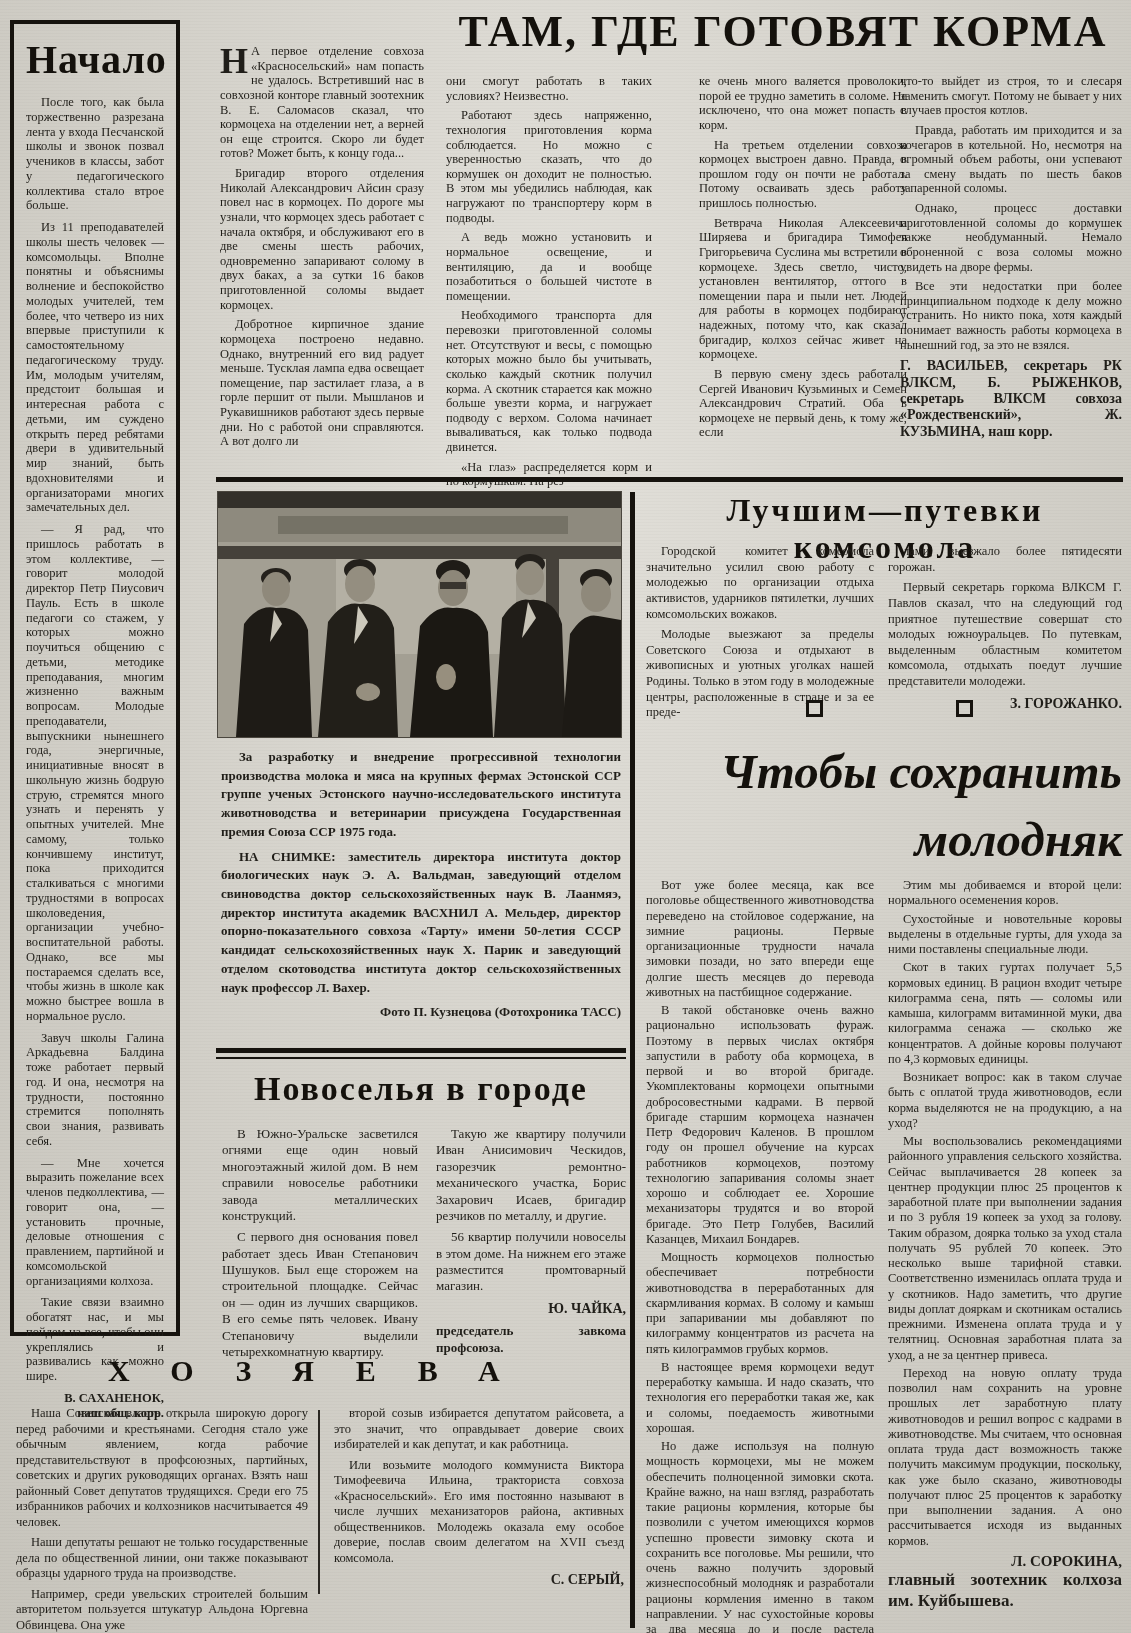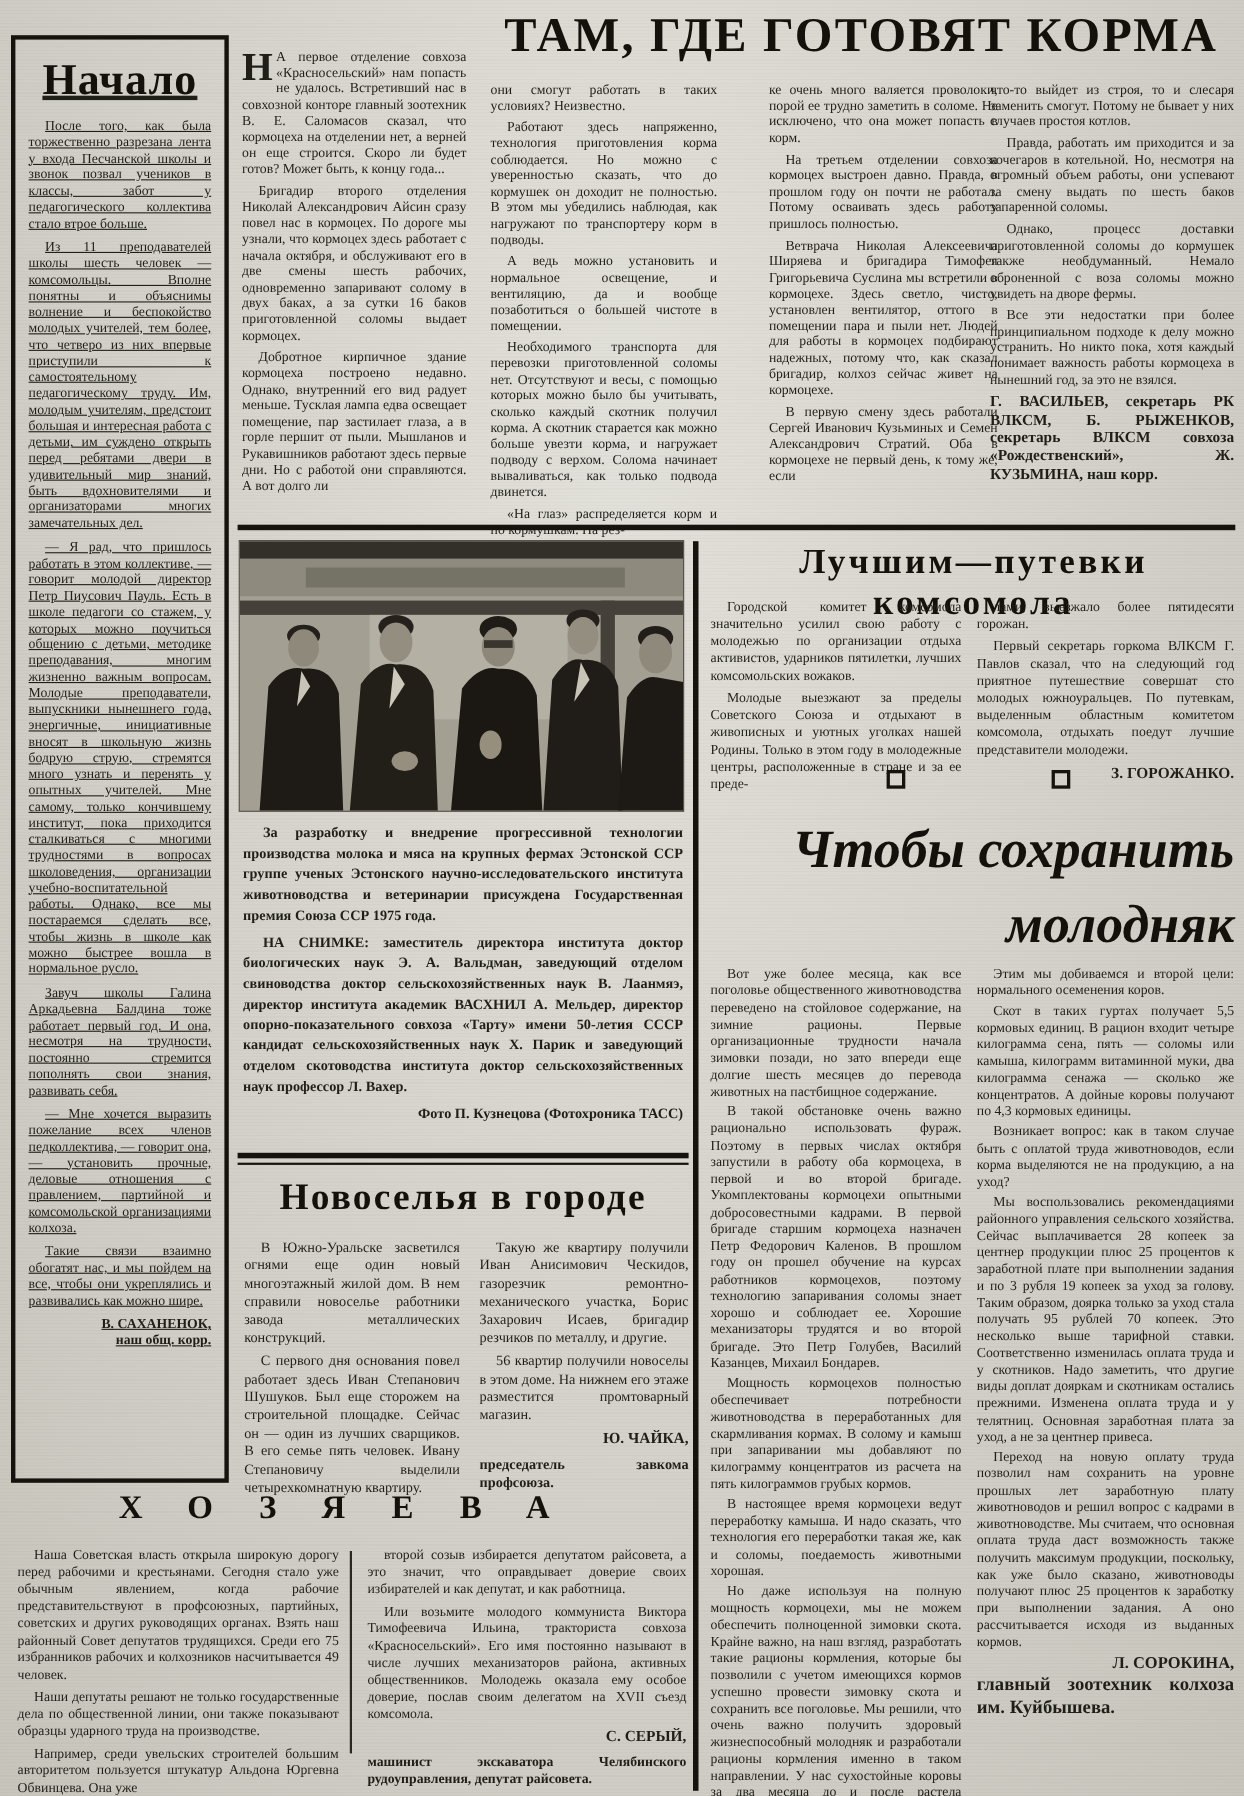--- a/index.html
+++ b/index.html
@@ -16,22 +16,22 @@
   .body-text { text-align:justify; hyphens:auto; }
   .body-text p { margin:0 0 5px; text-indent:15px; }
   .sig { font-weight:bold; }
   .sig-right { font-weight:bold; text-align:right; }
   .sig-block { font-weight:bold; text-align:justify; margin-top:6px; }
   .rule { background:#16130e; }
   .headline { font-weight:bold; color:#14110c; }
 
   
   .nachalo-box {
-    left:10px; top:32px; width:198px; height:1316px;
-    border:4px solid #16130e; padding:10px 12px; box-sizing:border-box;text-decoration:underline;
+    left:10px; top:20px; width:170px; height:1316px;
+    border:4px solid #16130e; padding:10px 12px; box-sizing:border-box;
   }
   .nachalo-title { font-size:40px; font-weight:bold; text-align:center; margin:2px 0 12px; letter-spacing:1px; }
   .nachalo-body { font-size:12.5px; line-height:1.18; }
   .nachalo-body p { margin:0 0 7px; }
 
   
   .tam-headline { left:436px; top:6px; width:694px; text-align:center; font-size:44px; letter-spacing:2px; }
   .tam-col { font-size:12.5px; line-height:1.17; }
   .dropcap { float:left; font-size:36px; line-height:.85; font-weight:bold; padding:2px 3px 0 0; text-indent:0; }
   .tam-col p:first-child { text-indent:0; }
@@ -181,20 +181,21 @@
 
   <div class="abs body-text chtoby-col" style="left:646px; top:878px; width:228px;">
     <p>Вот уже более месяца, как все поголовье общественного животноводства переведено на стойловое содержание, на зимние рационы. Первые организационные трудности начала зимовки позади, но зато впереди еще долгие шесть месяцев до перевода животных на пастбищное содержание.</p>
     <p>В такой обстановке очень важно рационально использовать фураж. Поэтому в первых числах октября запустили в работу оба кормоцеха, в первой и во второй бригаде. Укомплектованы кормоцехи опытными добросовестными кадрами. В первой бригаде старшим кормоцеха назначен Петр Федорович Каленов. В прошлом году он прошел обучение на курсах работников кормоцехов, поэтому технологию запаривания соломы знает хорошо и соблюдает ее. Хорошие механизаторы трудятся и во второй бригаде. Это Петр Голубев, Василий Казанцев, Михаил Бондарев.</p>
     <p>Мощность кормоцехов полностью обеспечивает потребности животноводства в переработанных для скармливания кормах. В солому и камыш при запаривании мы добавляют по килограмму концентратов из расчета на пять килограммов грубых кормов.</p>
     <p>В настоящее время кормоцехи ведут переработку камыша. И надо сказать, что технология его переработки такая же, как и соломы, поедаемость животными хорошая.</p>
     <p>Но даже используя на полную мощность кормоцехи, мы не можем обеспечить полноценной зимовки скота. Крайне важно, на наш взгляд, разработать такие рационы кормления, которые бы позволили с учетом имеющихся кормов успешно провести зимовку скота и сохранить все поголовье. Мы решили, что очень важно получить здоровый жизнеспособный молодняк и разработали рационы кормления именно в таком направлении. У нас сухостойные коровы за два месяца до и после растела находятся на усиленном рационе.</p>
   </div>
   <div class="abs body-text chtoby-col" style="left:888px; top:878px; width:234px;">
     <p>Этим мы добиваемся и второй цели: нормального осеменения коров.</p>
+    <p>Сухостойные и новотельные коровы выделены в отдельные гурты, для ухода за ними поставлены специальные люди.</p>
     <p>Скот в таких гуртах получает 5,5 кормовых единиц. В рацион входит четыре килограмма сена, пять — соломы или камыша, килограмм витаминной муки, два килограмма сенажа — сколько же концентратов. А дойные коровы получают по 4,3 кормовых единицы.</p>
     <p>Возникает вопрос: как в таком случае быть с оплатой труда животноводов, если корма выделяются не на продукцию, а на уход?</p>
     <p>Мы воспользовались рекомендациями районного управления сельского хозяйства. Сейчас выплачивается 28 копеек за центнер продукции плюс 25 процентов к заработной плате при выполнении задания и по 3 рубля 19 копеек за уход за голову. Таким образом, доярка только за уход стала получать 95 рублей 70 копеек. Это несколько выше тарифной ставки. Соответственно изменилась оплата труда и у скотников. Надо заметить, что другие виды доплат дояркам и скотникам остались прежними. Изменена оплата труда и у телятниц. Основная заработная плата за уход, а не за центнер привеса.</p>
     <p>Переход на новую оплату труда позволил нам сохранить на уровне прошлых лет заработную плату животноводов и решил вопрос с кадрами в животноводстве. Мы считаем, что основная оплата труда даст возможность также получить максимум продукции, поскольку, как уже было сказано, животноводы получают плюс 25 процентов к заработку при выполнении задания. А оно рассчитывается исходя из выданных кормов.</p>
     <div class="sig-right" style="font-size:15px;">Л. СОРОКИНА,</div>
     <div class="sig" style="font-size:17px;">главный зоотехник колхоза им. Куйбышева.</div>
   </div>
 
   <div class="abs double-rule"></div>
   <div class="abs novoselya-headline headline">Новоселья в городе</div>
@@ -215,16 +216,15 @@
 
   <div class="abs body-text khoz-col" style="left:16px; top:1406px; width:292px;">
     <p>Наша Советская власть открыла широкую дорогу перед рабочими и крестьянами. Сегодня стало уже обычным явлением, когда рабочие представительствуют в профсоюзных, партийных, советских и других руководящих органах. Взять наш районный Совет депутатов трудящихся. Среди его 75 избранников рабочих и колхозников насчитывается 49 человек.</p>
     <p>Наши депутаты решают не только государственные дела по общественной линии, они также показывают образцы ударного труда на производстве.</p>
     <p>Например, среди увельских строителей большим авторитетом пользуется штукатур Альдона Юргевна Обвинцева. Она уже</p>
   </div>
   <div class="abs body-text khoz-col" style="left:334px; top:1406px; width:290px;">
     <p>второй созыв избирается депутатом райсовета, а это значит, что оправдывает доверие своих избирателей и как депутат, и как работница.</p>
     <p>Или возьмите молодого коммуниста Виктора Тимофеевича Ильина, тракториста совхоза «Красносельский». Его имя постоянно называют в числе лучших механизаторов района, активных общественников. Молодежь оказала ему особое доверие, послав своим делегатом на XVII съезд комсомола.</p>
     <div class="sig-right" style="font-size:14px;">С. СЕРЫЙ,</div>
-    <div class="sig-block">машинист экскаватора Челябинского рудоуправления, депутат райсовета.</div>
   </div>
 
 </div>
 
 </body></html>

